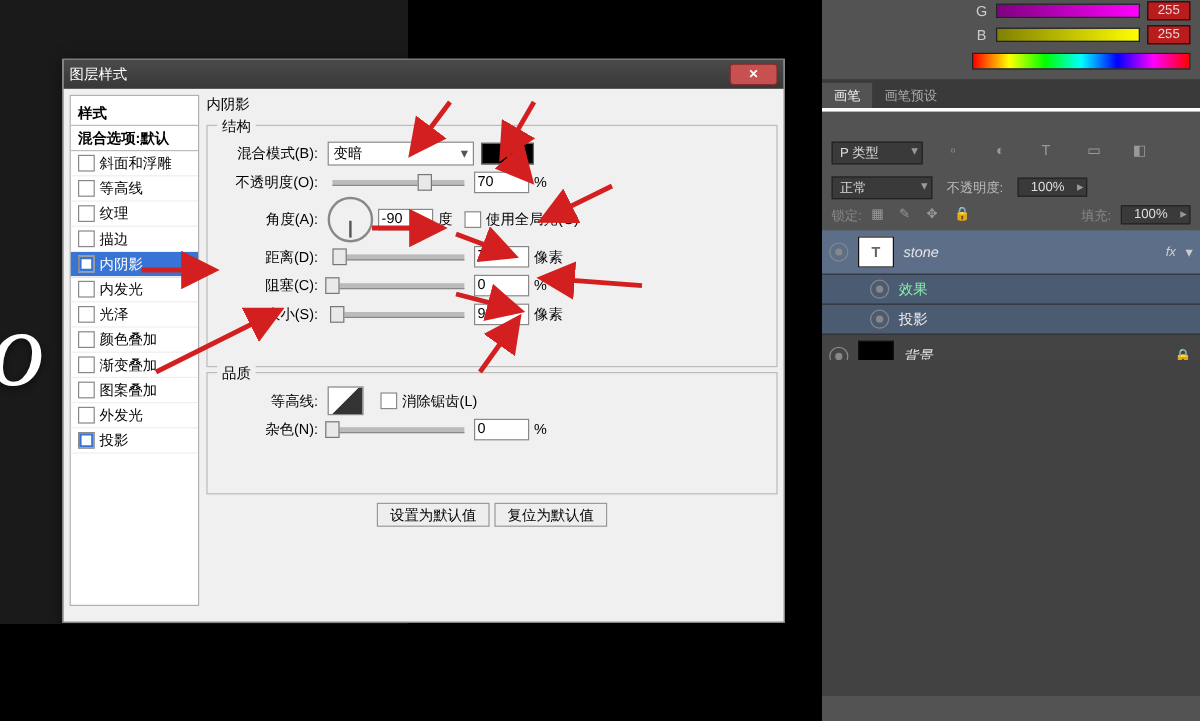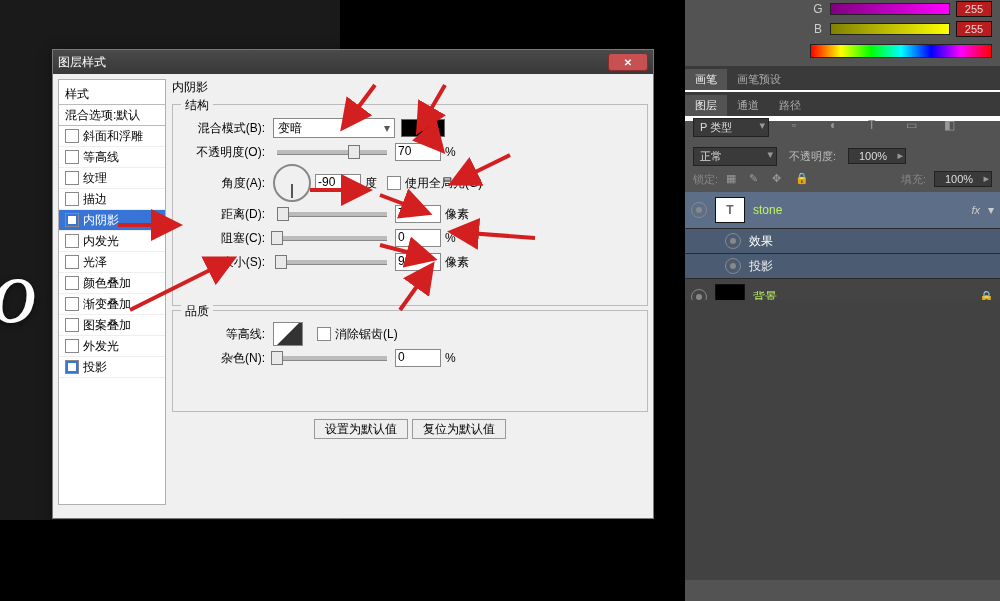--- a/index.html
+++ b/index.html
@@ -5,57 +5,57 @@
   html,body{margin:0;padding:0;width:1000px;height:601px;background:#000;font-family:"Microsoft YaHei",SimSun,Arial,sans-serif;font-size:12px;color:#000;overflow:hidden;position:relative}
   
   .ps-right{position:absolute;right:0;top:0;width:315px;height:601px;background:#535353;color:#ddd}
   .color-sliders{position:absolute;right:8px;top:0;width:180px}
   .cs-row{display:flex;align-items:center;height:18px;gap:6px;margin-bottom:2px}
   .cs-label{width:12px;text-align:center;color:#ccc}
   .cs-bar{flex:1;height:10px;border:1px solid #222}
   .cs-val{width:34px;height:14px;background:#b91c1c;border:1px solid #111;color:#ddd;text-align:center;font-size:11px;line-height:14px}
   .hue-strip{position:absolute;right:8px;top:44px;width:180px;height:12px;border:1px solid #222;background:linear-gradient(90deg,#f00,#ff0,#0f0,#0ff,#00f,#f0f,#f00)}
   
-  .panel-tabs{position:absolute;left:0;width:315px;height:24px;display:flex;align-items:flex-end;border-bottom:5px solid #ffffff;background:#3a3a3a}
+  .panel-tabs{position:absolute;left:0;width:315px;height:24px;display:flex;align-items:flex-end;border-bottom:3px solid #ffffff;background:#3a3a3a}
   .pt1{top:66px}
   .pt2{top:92px}
   .tab{padding:3px 10px;color:#aaa;background:#3a3a3a;font-size:11px}
   .tab.act{background:#535353;color:#eee}
   .layer-toolbar1{position:absolute;top:118px;left:0;right:0;height:24px;display:flex;align-items:flex-start;gap:23px;padding:0 8px}
   .layer-toolbar2{position:absolute;top:144px;left:0;right:0;height:24px;display:flex;align-items:center;gap:12px;padding:0 8px}
   .layer-toolbar3{position:absolute;top:168px;left:0;right:0;height:22px;display:flex;align-items:center;gap:8px;padding:0 8px;color:#888;font-size:11px}
   .dd{background:#3a3a3a;border:1px solid #222;color:#ddd;padding:1px 16px 1px 6px;font-size:11px;position:relative}
   .dd::after{content:"▾";position:absolute;right:3px;top:0;color:#999}
   .pct{background:#3a3a3a;border:1px solid #222;color:#ddd;width:40px;text-align:center;font-size:11px;padding:1px 12px 1px 4px;position:relative}
   .pct::after{content:"▸";position:absolute;right:2px;top:0;color:#999}
   .ico{width:15px;height:15px;display:inline-block;color:#999}
   .layers{position:absolute;top:192px;left:0;right:0}
   .layer-row{display:flex;align-items:center;height:36px;background:#5d6f88;border-bottom:1px solid #2a2a2a;padding:0 6px;gap:8px}
   .layer-row.sub{height:24px;background:#4b5b72;padding-left:40px}
   .layer-row.bg{background:#444;height:36px}
   .eye{width:14px;height:14px;border:1px solid #888;border-radius:50%;position:relative}
   .eye::after{content:"";position:absolute;inset:4px;background:#888;border-radius:50%}
   .thumb{width:28px;height:24px;background:#fff;border:1px solid #111;display:flex;align-items:center;justify-content:center;font-weight:bold;color:#666}
   .thumb.bg{background:#000}
-  .lname{flex:1;color:#bef264;}
+  .lname{flex:1;color:#e5e5e5;font-style:italic}
   .fx{color:#ccc;font-style:italic;font-size:11px}
   .lock{color:#bbb}
   .panel-divider{position:absolute;top:300px;left:0;right:0;height:280px;background:#424242}
   
   .canvas-o{position:absolute;left:-8px;top:240px;font-family:Georgia,serif;font-style:italic;font-size:90px;color:#fff;text-shadow:0 2px 6px rgba(0,0,0,.5)}
   .doc-bg{position:absolute;left:0;top:0;width:340px;height:520px;background:#1a1a1a}
   
   .dlg{position:absolute;left:52px;top:49px;width:600px;height:468px;background:#f0f0f0;border:1px solid #7a7a7a;box-shadow:2px 3px 12px rgba(0,0,0,.6)}
   .titlebar{height:24px;background:linear-gradient(#4a4a4a,#383838);color:#fff;display:flex;align-items:center;padding:0 5px;font-size:12px}
   .titlebar .t{flex:1}
   .closebtn{width:38px;height:16px;background:#c75050;border:1px solid #8a2a2a;border-radius:3px;display:flex;align-items:center;justify-content:center;color:#fff;font-weight:bold;font-size:10px}
   .body{display:flex;padding:5px;height:436px;box-sizing:border-box;gap:6px}
   .styles{width:106px;border:1px solid #b0b0b0;background:#fff;padding:4px 0}
   .srow{height:20px;display:flex;align-items:center;padding:0 6px;gap:4px;border-bottom:1px solid #eee;font-size:12px}
-  .srow.hdr{font-weight:normal;border-bottom:1px solid #bbb}
+  .srow.hdr{font-weight:bold;border-bottom:1px solid #bbb}
   .srow.active{background:#3874d6;color:#fff}
   .cb{width:12px;height:12px;border:1px solid #888;background:#fff;flex-shrink:0}
   .cb.on{background:#fff;box-shadow:inset 0 0 0 2px #3874d6}
   .settings{flex:1;display:flex;flex-direction:column;gap:4px}
   .fieldset{border:1px solid #bbb;padding:10px 10px 10px 10px;position:relative}
   .fs-legend{position:absolute;top:-8px;left:8px;background:#f0f0f0;padding:0 4px;font-size:12px}
   .panel-title{font-size:12px;margin-bottom:4px}
   .frow{display:flex;align-items:center;height:22px;gap:4px;margin:2px 0}
   .flab{width:82px;text-align:right;padding-right:4px}
   .ddl{border:1px solid #888;background:#fff;height:18px;width:100px;display:flex;align-items:center;padding:0 16px 0 4px;position:relative}
@@ -97,25 +97,20 @@
       <div class="cs-bar" style="background:linear-gradient(90deg,#808000,#ffff00)"></div>
       <div class="cs-val">255</div>
     </div>
   </div>
   <div class="hue-strip"></div>
 
   <div class="panel-tabs pt1">
     <div class="tab act">画笔</div>
     <div class="tab">画笔预设</div>
   </div>
-  <div class="panel-tabs pt2">
-    <div class="tab act">图层</div>
-    <div class="tab">通道</div>
-    <div class="tab">路径</div>
-  </div>
   <div class="layer-toolbar1">
     <div class="dd" style="width:52px">P 类型</div>
     <span class="ico">▫</span>
     <span class="ico">◐</span>
     <span class="ico">T</span>
     <span class="ico">▭</span>
     <span class="ico">◧</span>
   </div>
   <div class="layer-toolbar2">
     <div class="dd" style="width:60px">正常</div>
@@ -135,21 +130,21 @@
   <div class="layers">
     <div class="layer-row">
       <span class="eye"></span>
       <div class="thumb">T</div>
       <span class="lname">stone</span>
       <span class="fx">fx</span>
       <span style="color:#ccc">▾</span>
     </div>
     <div class="layer-row sub">
       <span class="eye"></span>
-      <span style="color:#ffffff">效果</span>
+      <span style="color:#86efac">效果</span>
     </div>
     <div class="layer-row sub">
       <span class="eye"></span>
       <span style="color:#eee">投影</span>
     </div>
     <div class="layer-row bg">
       <span class="eye"></span>
       <div class="thumb bg"></div>
       <span class="lname">背景</span>
       <span class="lock">🔒</span>

